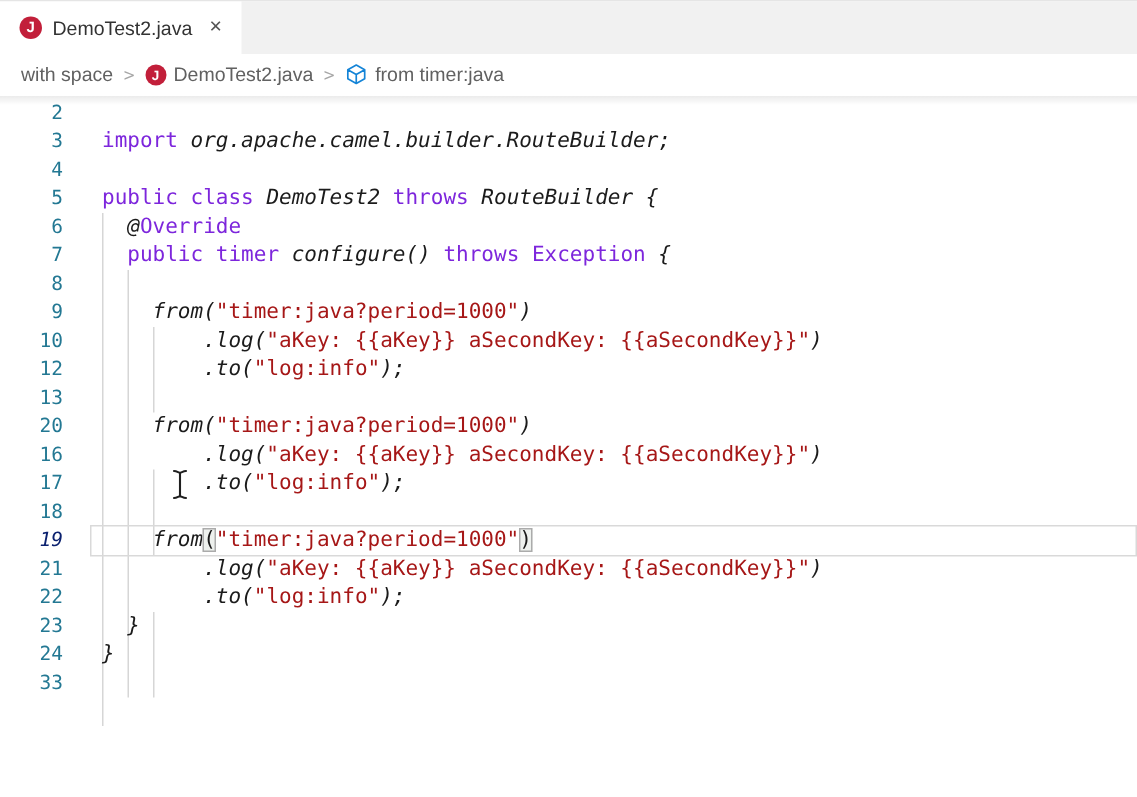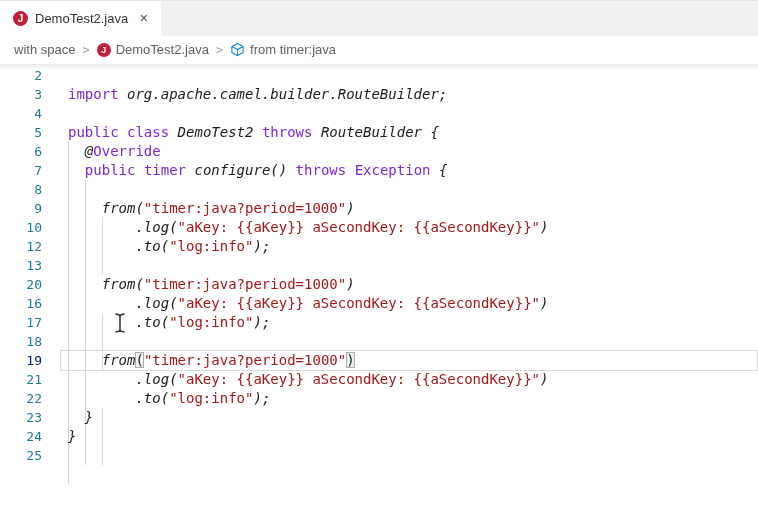--- a/index.html
+++ b/index.html
@@ -56,21 +56,21 @@
     font-size:13px; user-select:none; margin-right:26px;
   }
   .code { flex:1 1 auto; color:var(--plain,#1b1b1b); }
   .t-kw { color:var(--keyword,#7d26dc); }
   .t-str { color:var(--string,#a61717); }
   .t-pl { color:var(--plain,#1b1b1b);font-style:italic; }
   .t-plb {
     color:var(--plain,#1b1b1b); background:#eef1ee;
     outline:1px solid #ababab; outline-offset:-1px;
   }
-  .code-row.current .ln { color:var(--line-number-active,#0b216f); }
+  .code-row.current .ln { color:var(--line-number-active,#0b216f);font-style:italic; }
   .code-row.current::after {
     content:""; position:absolute; left:60px; right:0; top:-1px; bottom:-1px;
     border:1px solid #d9d9d9; pointer-events:none;
   }
 
   .guide { position:absolute; width:1px; background:#d6d6d6; z-index:1; }
 
   .ibeam { position:absolute; left:114px; top:248px; z-index:6; }
 </style>
 </head>
@@ -130,21 +130,21 @@
         <div class="code-row"><span class="ln">13</span><span class="code"></span></div>
         <div class="code-row"><span class="ln">20</span><span class="code"><span class="t-pl">    from(</span><span class="t-str">"timer:java?period=1000"</span><span class="t-pl">)</span></span></div>
         <div class="code-row"><span class="ln">16</span><span class="code"><span class="t-pl">        .log(</span><span class="t-str">"aKey: {{aKey}} aSecondKey: {{aSecondKey}}"</span><span class="t-pl">)</span></span></div>
         <div class="code-row"><span class="ln">17</span><span class="code"><span class="t-pl">        .to(</span><span class="t-str">"log:info"</span><span class="t-pl">);</span></span></div>
         <div class="code-row"><span class="ln">18</span><span class="code"></span></div>
         <div class="code-row current"><span class="ln">19</span><span class="code"><span class="t-pl">    from</span><span class="t-plb">(</span><span class="t-str">"timer:java?period=1000"</span><span class="t-plb">)</span></span></div>
         <div class="code-row"><span class="ln">21</span><span class="code"><span class="t-pl">        .log(</span><span class="t-str">"aKey: {{aKey}} aSecondKey: {{aSecondKey}}"</span><span class="t-pl">)</span></span></div>
         <div class="code-row"><span class="ln">22</span><span class="code"><span class="t-pl">        .to(</span><span class="t-str">"log:info"</span><span class="t-pl">);</span></span></div>
         <div class="code-row"><span class="ln">23</span><span class="code"><span class="t-pl">  }</span></span></div>
         <div class="code-row"><span class="ln">24</span><span class="code"><span class="t-pl">}</span></span></div>
-        <div class="code-row"><span class="ln">25</span><span class="code"></span></div>
+        <div class="code-row"><span class="ln">33</span><span class="code"></span></div>
       </div>
 
     <span class="ibeam">
       <svg width="12" height="22" viewBox="0 0 12 22">
         <g stroke="#ffffff" stroke-width="3.6" fill="none" stroke-linecap="round">
           <path d="M2 2 C4 2 5 3.2 6 3.2 C7 3.2 8 2 10 2"></path>
           <path d="M6 3.2 V18.8"></path>
           <path d="M2 20 C4 20 5 18.8 6 18.8 C7 18.8 8 20 10 20"></path>
         </g>
         <g stroke="#1f1f1f" stroke-width="1.4" fill="none" stroke-linecap="round">

